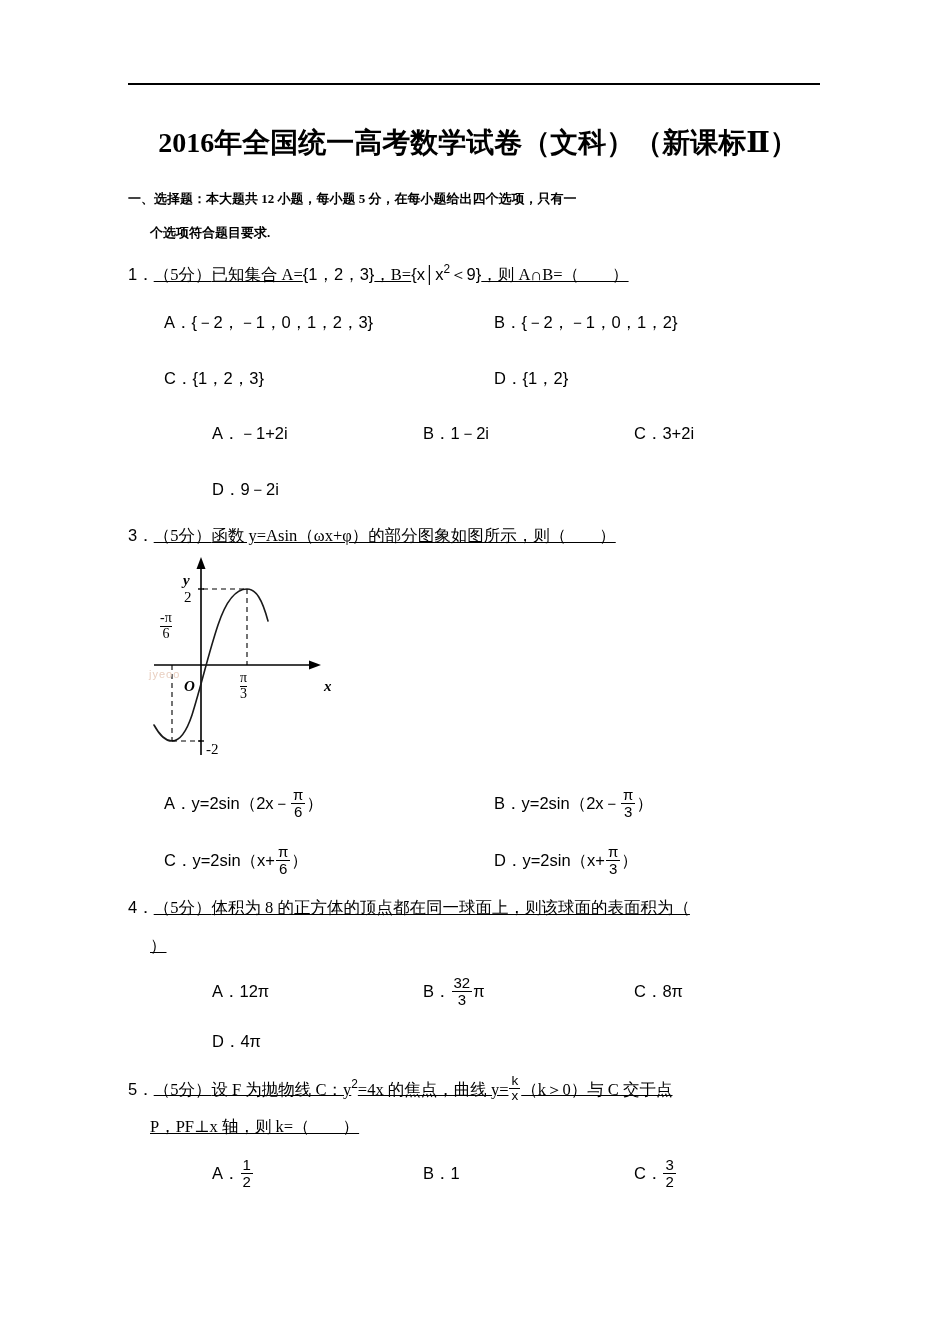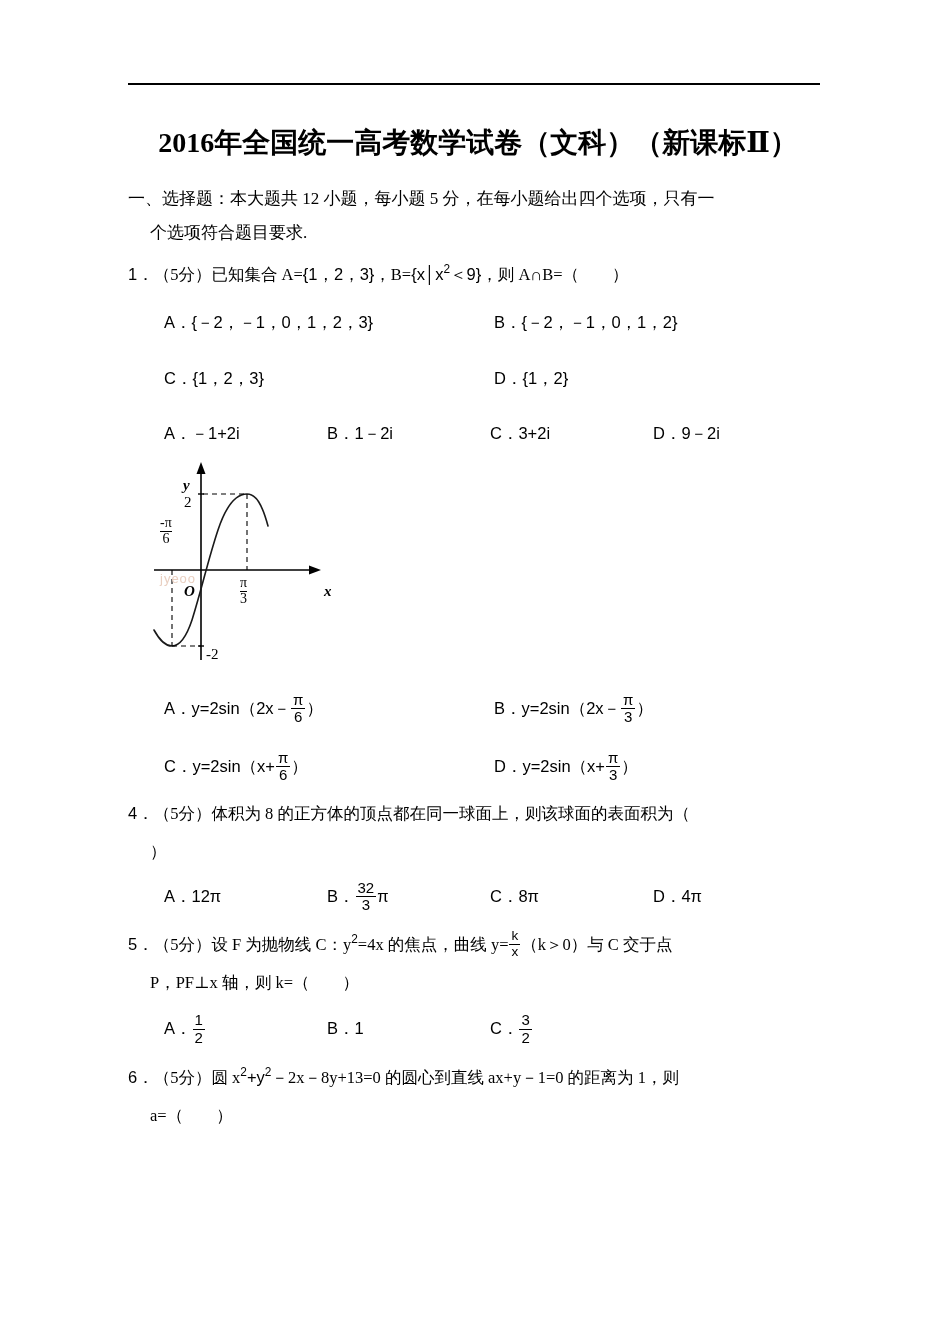--- a/index.html
+++ b/index.html
@@ -40,49 +40,49 @@
     letter-spacing: 0px;
     font-family: "Liberation Serif", "DejaVu Serif", serif;
   }
   .content {
     position: absolute;
     left: 128px;
     top: 182px;
     width: 700px;
   }
   .intro {
-    font-size: 17px;
-    font-weight: normal;
+    font-size: 13px;
+    font-weight: bold;
     line-height: 34px;
     font-family: "Liberation Serif","DejaVu Serif",serif;
   }
   .intro .l2 { display: block; padding-left: 22px; }
 
   .q {
     font-size: 16.5px;
     line-height: 38px;
     font-family: "Liberation Sans","DejaVu Sans",sans-serif;
   }
   .q .stem { display: block; }
   .q .stem2 { display: block; padding-left: 22px; }
   .qnum { font-family: "Liberation Sans","DejaVu Sans",sans-serif; }
-  .cjk { font-family: "Liberation Serif","DejaVu Serif",serif; }
+  .cjk { font-family: "Liberation Serif","DejaVu Serif",serif; text-decoration: underline; }
 
   .opts {
     display: block;
     padding-left: 36px;
     font-size: 16.5px;
     line-height: 54px;
     font-family: "Liberation Sans","DejaVu Sans",sans-serif;
   }
   .opt { display: inline-block; vertical-align: middle; }
 
   
   .opts-2col .opt { width: 330px; }
-  .opts-4col .opt { width: 163px; }
+  .opts-4col .opt { width: 163px; margin-left: 48px; }
 
   
   .frac {
     display: inline-block;
     vertical-align: middle;
     text-align: center;
     font-size: 15px;
     line-height: 1.08;
     position: relative;
     top: -1px;
@@ -108,22 +108,22 @@
     margin-left: 18px;
   }
   .figwrap {
     position: absolute;
     left: 0; top: 0;
     width: 210px;
     height: 218px;
   }
   .wm {
     position: absolute;
-    left: 14px; top: 100px;
-    font-size: 13px;
+    left: 3px; top: 100px;
+    font-size: 11px;
     color: #e9cfc0;
     font-family: "Liberation Sans","DejaVu Sans",sans-serif;
     letter-spacing: 1px;
     user-select: none;
   }
   .lbl {
     position: absolute;
     font-family: "Liberation Serif","DejaVu Serif",serif;
     font-size: 15px;
   }
@@ -161,20 +161,21 @@
       </span>
     </div>
 
     <div class="q">
       <span class="opts opts-4col">
         <span class="opt"><span>A．</span><span>－1+2i</span></span><span class="opt"><span>B．</span><span>1－2i</span></span><span class="opt"><span>C．</span><span>3+2i</span></span><span class="opt"><span>D．</span><span>9－2i</span></span>
       </span>
     </div>
 
     <div class="q">
+      <span class="stem"><span class="qnum">3．</span><span class="cjk">（5分）</span><span class="cjk">函数 y=Asin（ωx+φ）的部分图象如图所示，则（　　）</span></span>
 
       <div class="figure">
         <div class="figwrap">
           <svg width="210" height="218" viewBox="0 0 210 218">
 
             <line x1="55" y1="8" x2="55" y2="200" stroke="#000" stroke-width="1.6"></line>
             <polygon points="55,2 50.5,14 59.5,14" fill="#000"></polygon>
 
             <line x1="8" y1="110" x2="168" y2="110" stroke="#000" stroke-width="1.6"></line>
             <polygon points="175,110 163,105.5 163,114.5" fill="#000"></polygon>
@@ -227,19 +228,15 @@
     </div>
 
     <div class="q">
       <span class="stem"><span class="qnum">5．</span><span class="cjk">（5分）</span><span class="cjk">设 F 为抛物线 C：y</span><sup class="sq">2</sup><span class="cjk">=4x 的焦点，曲线 y=</span><span class="frac small"><span class="num">k</span><span class="den">x</span></span><span class="cjk">（k＞0）与 C 交于点</span></span>
       <span class="stem2 cjk">P，PF⊥x 轴，则 k=（　　）</span>
       <span class="opts opts-4col" style="line-height:50px;">
         <span class="opt"><span>A．</span><span class="frac"><span class="num">1</span><span class="den">2</span></span></span><span class="opt"><span>B．</span><span>1</span></span><span class="opt"><span>C．</span><span class="frac"><span class="num">3</span><span class="den">2</span></span></span>
       </span>
     </div>
 
-    <div class="q">
-      <span class="stem"><span class="qnum">6．</span><span class="cjk">（5分）</span><span class="cjk">圆 x</span><sup class="sq">2</sup><span>+y</span><sup class="sq">2</sup><span class="cjk">－2x－8y+13=0 的圆心到直线 ax+y－1=0 的距离为 1，则</span></span>
-      <span class="stem2 cjk">a=（　　）</span>
-    </div>
 
   </div>
 </div>
 
 </body></html>

